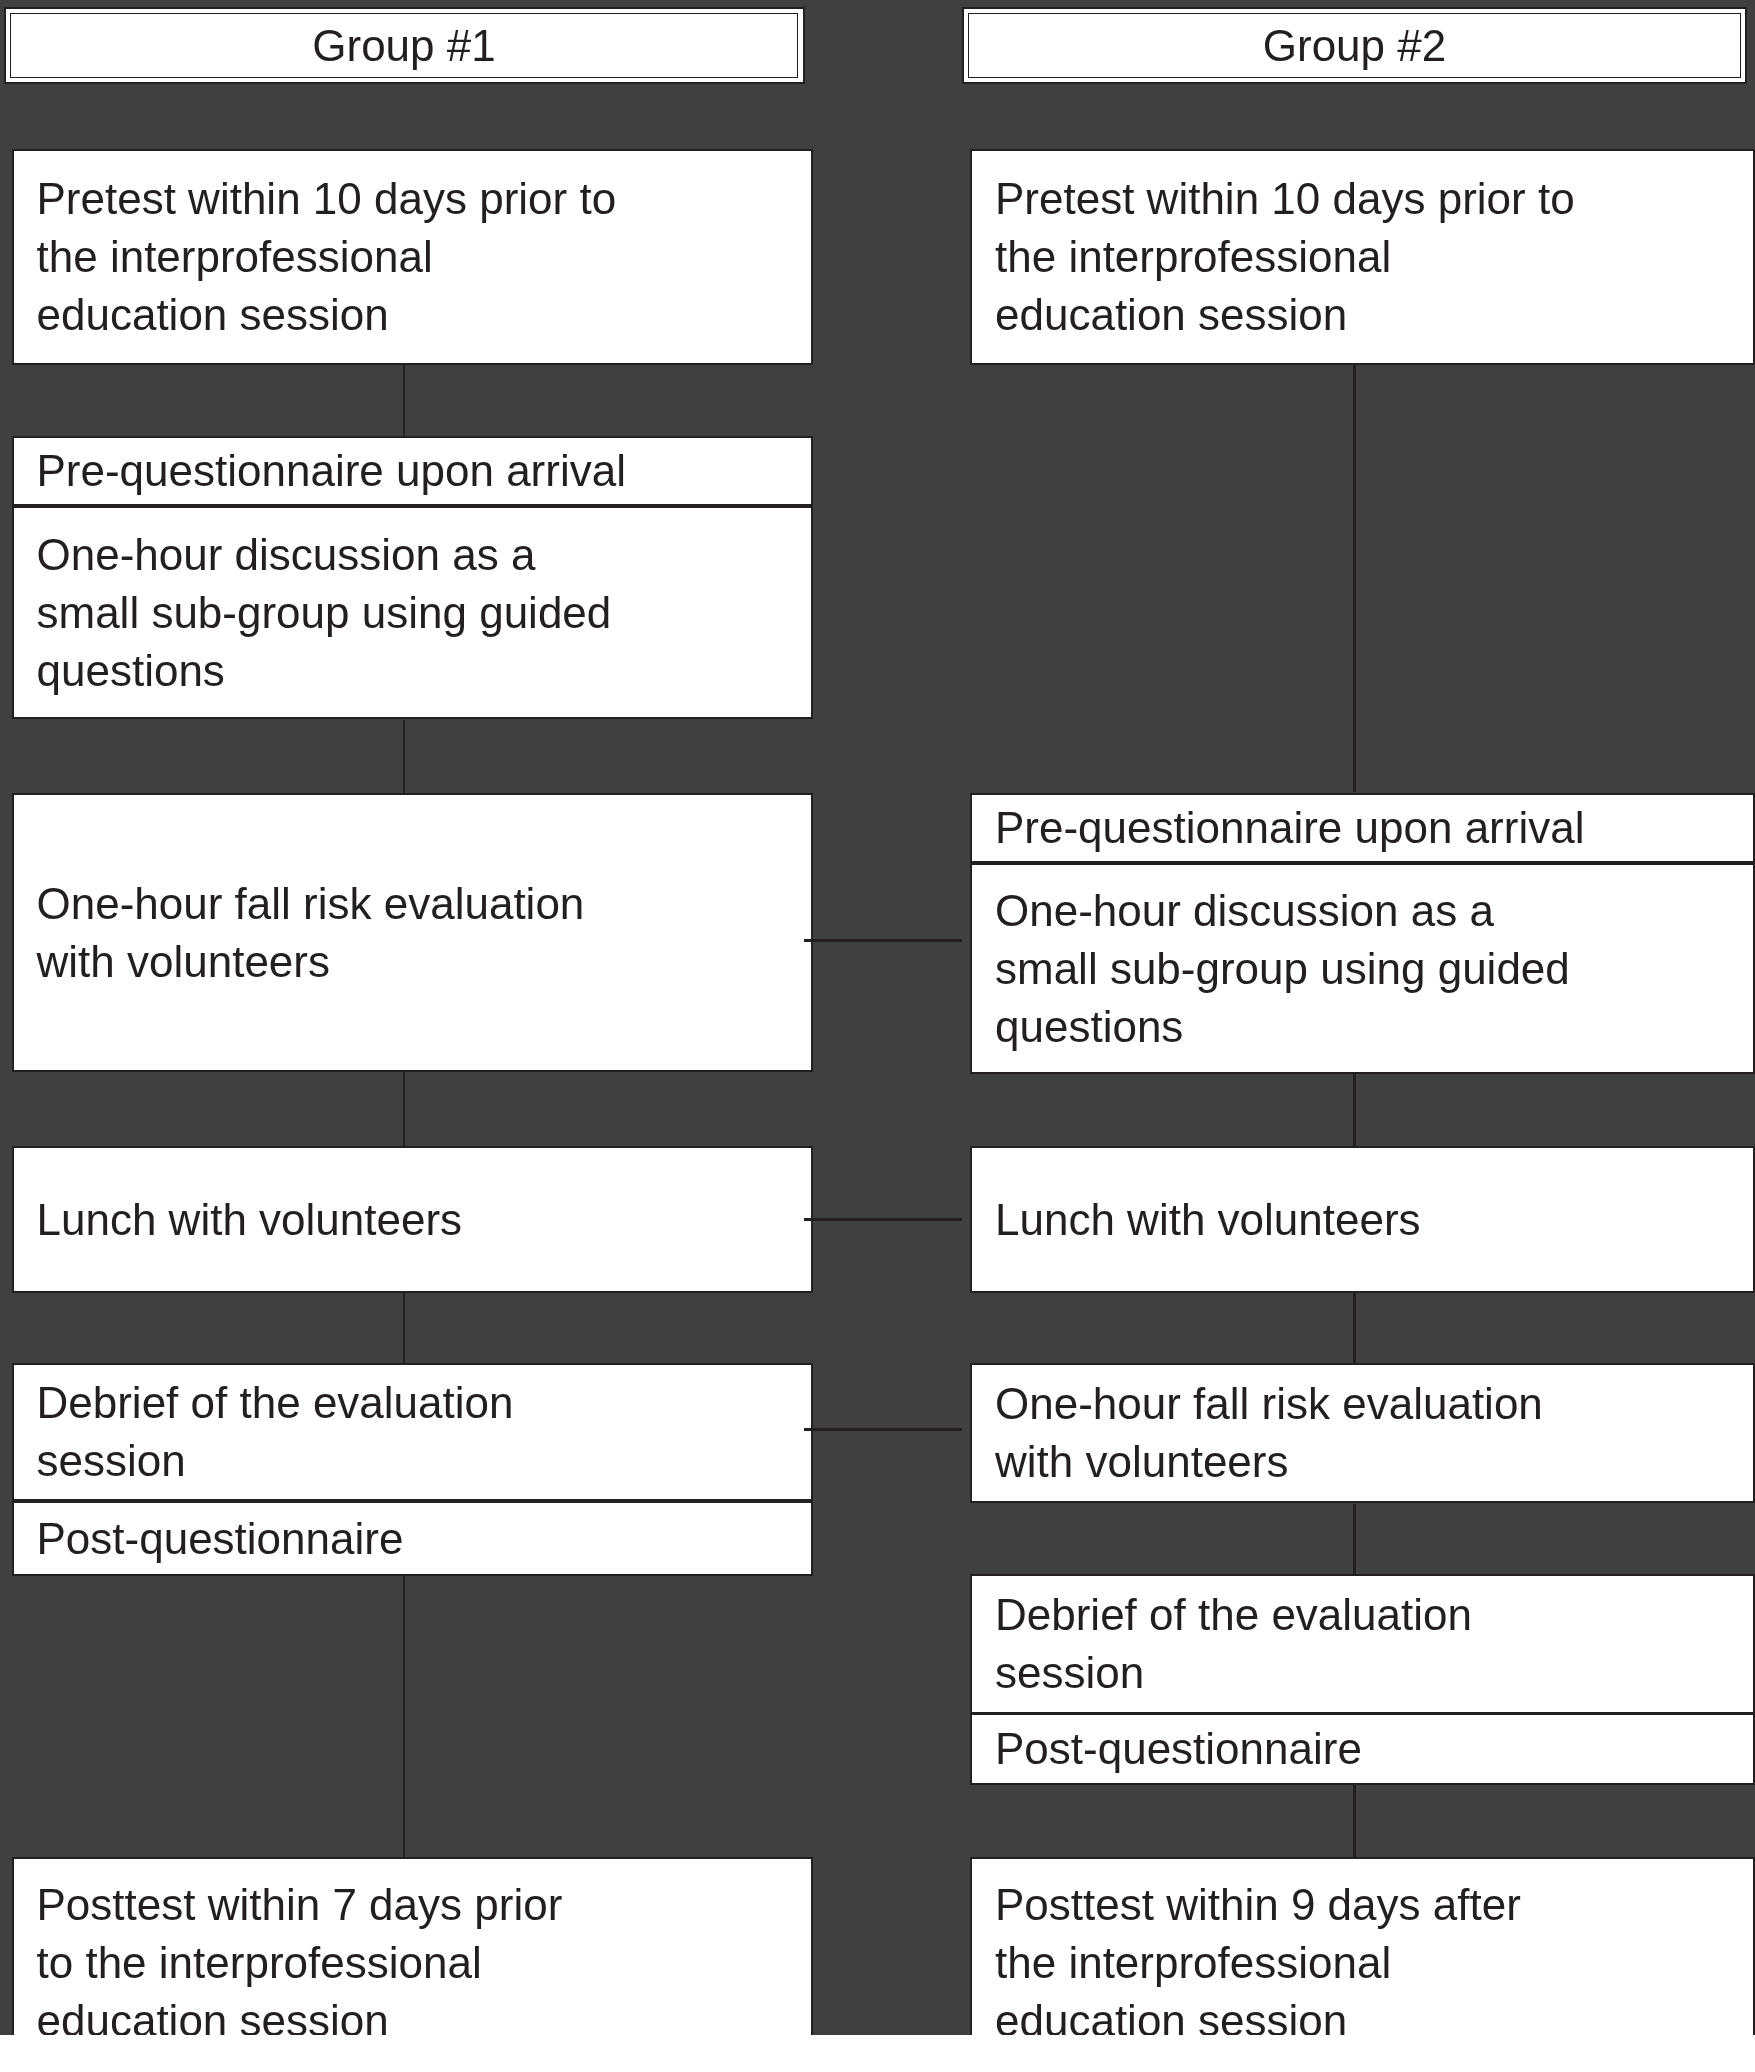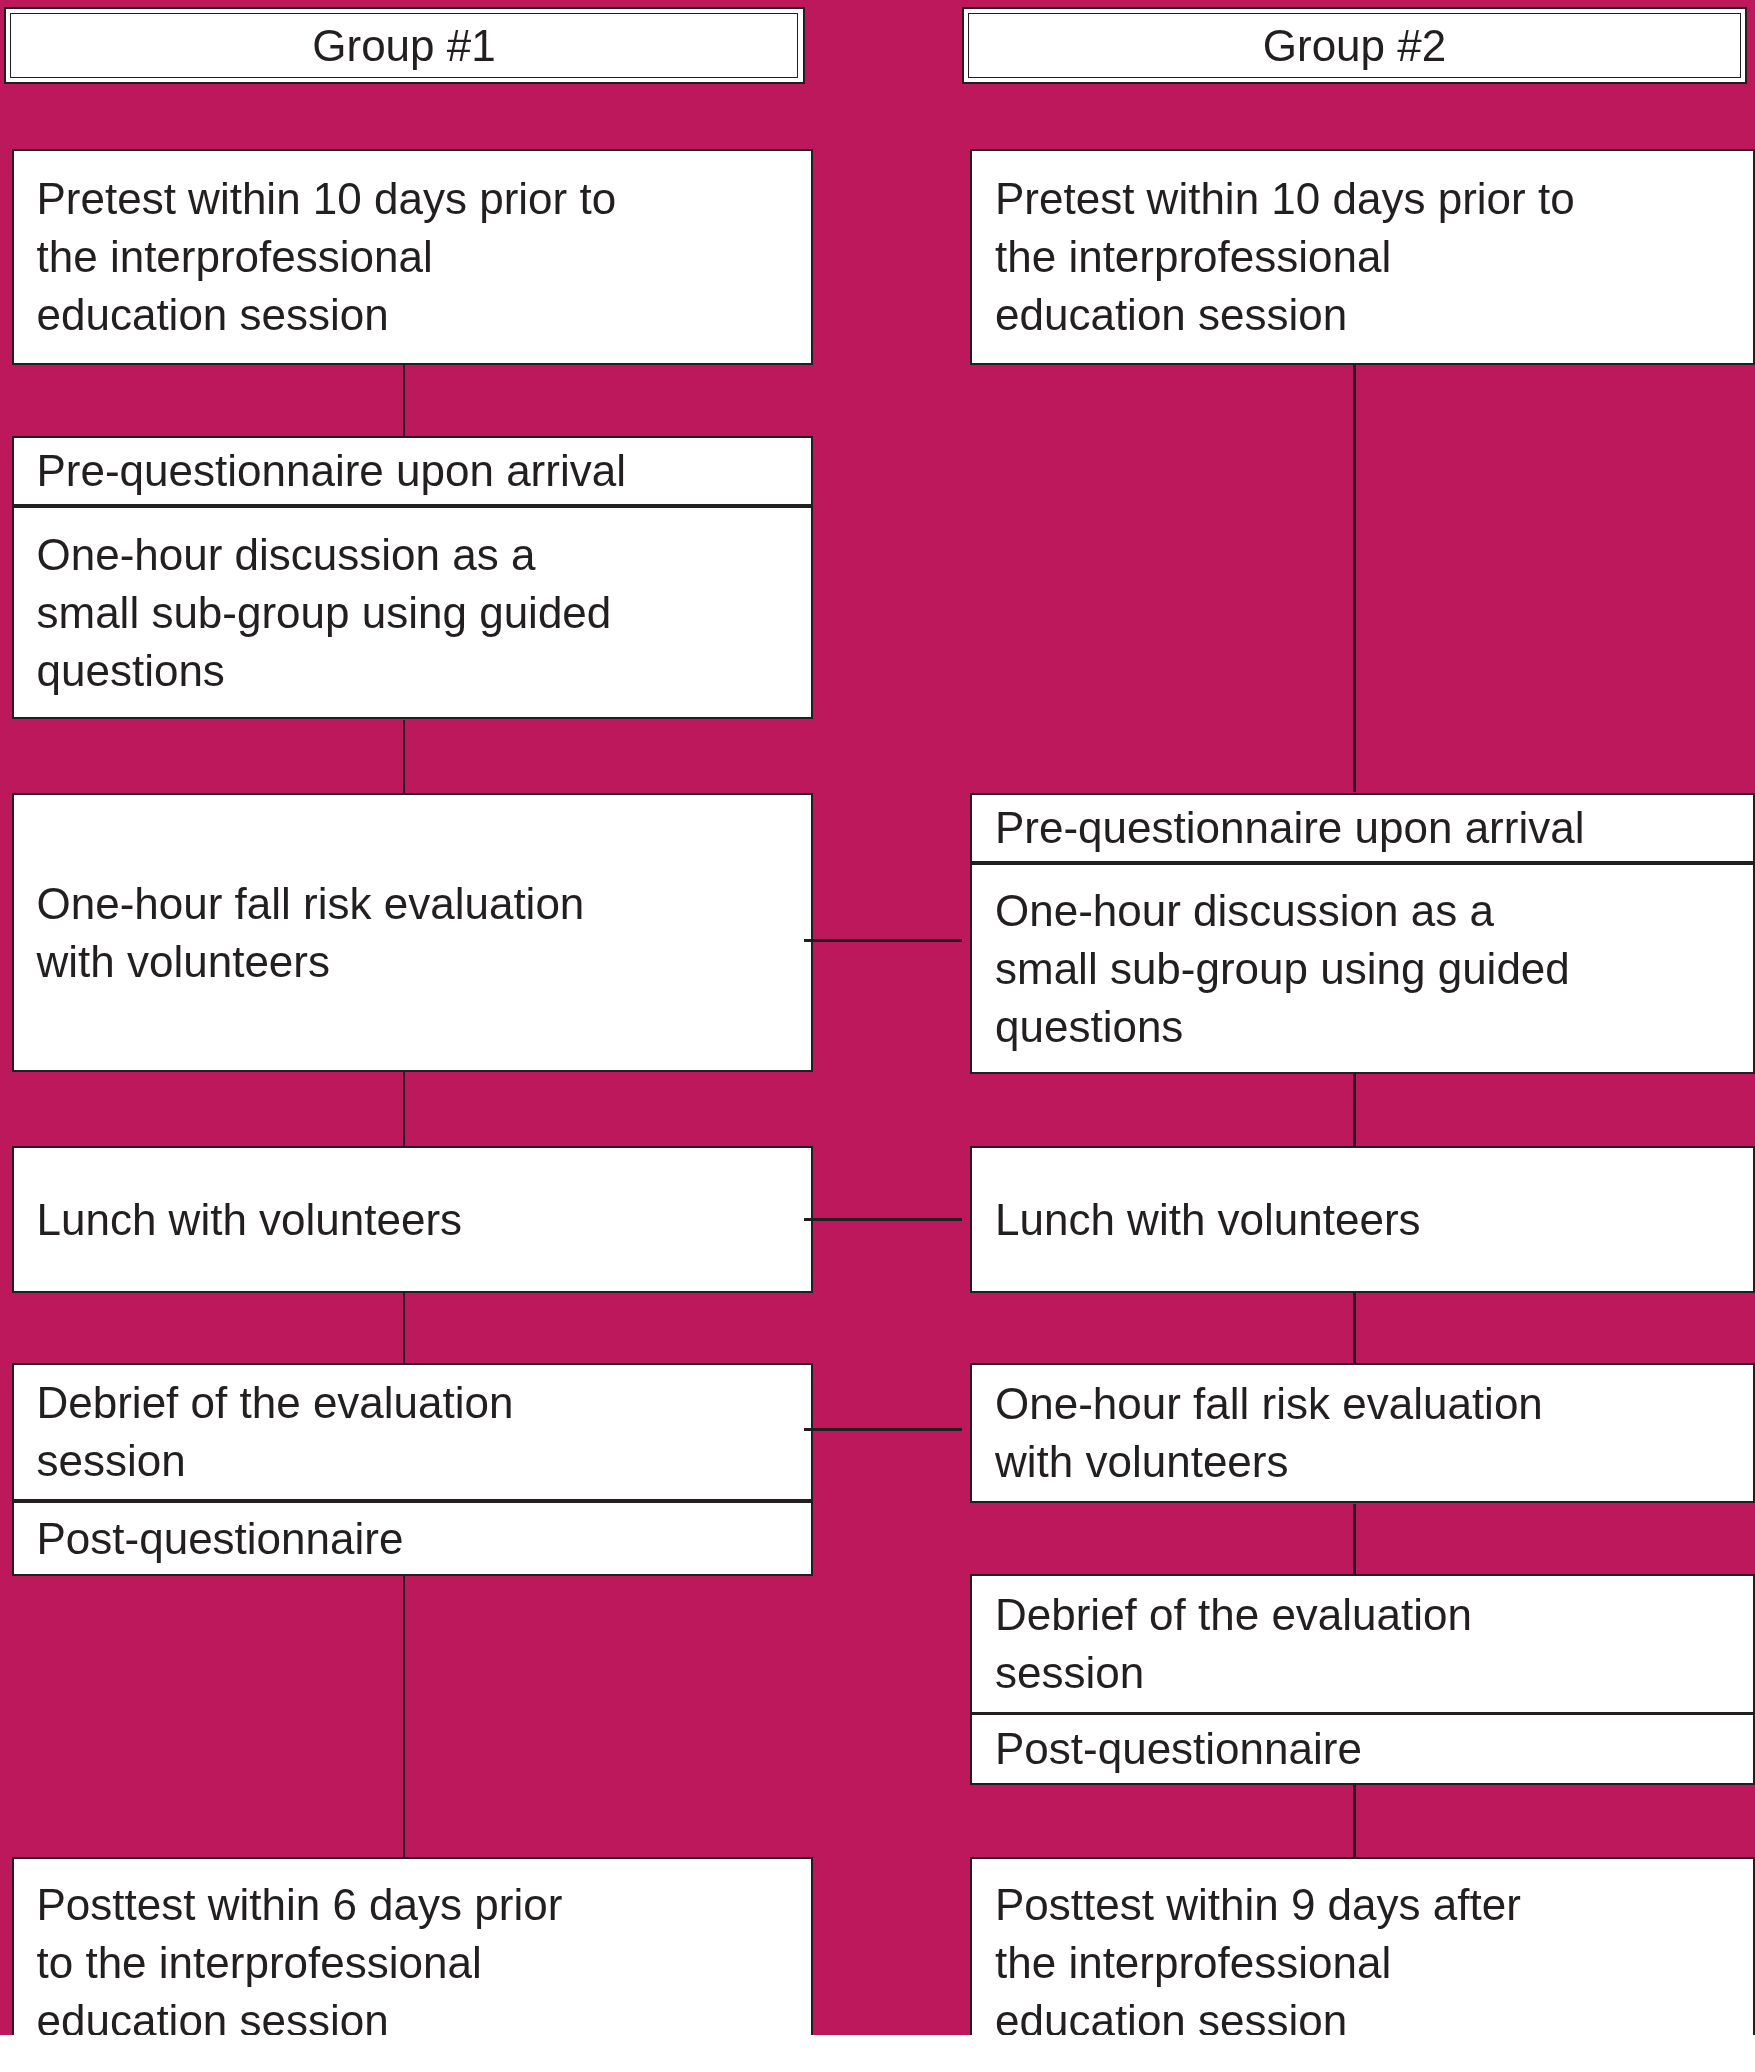--- a/index.html
+++ b/index.html
@@ -4,21 +4,21 @@
 <style>
   html, body {
     margin: 0;
     padding: 0;
     background: #ffffff;
   }
   .stage {
     position: relative;
     width: 1756px;
     height: 2035px;
-    background: #be185d;
+    background: #404040;
     font-family: "Liberation Sans", sans-serif;
     color: #231f20;
     overflow: hidden;
   }
   .col {
     position: absolute;
     top: 0;
     height: 100%;
   }
   .col.left  { left: 3.5px;    width: 801px; }
@@ -122,21 +122,21 @@
       <div class="txt">Debrief of the evaluation
 session</div>
     </div>
     <div class="box" style="top:1501px; height:75px;">
       <div class="txt">Post-questionnaire</div>
     </div>
 
     <div class="vline" style="top:1576px; height:282px;"></div>
 
     <div class="box" style="top:1857px; height:211px;">
-      <div class="txt">Posttest within 6 days prior
+      <div class="txt">Posttest within 7 days prior
 to the interprofessional
 education session</div>
     </div>
 
   </div>
 
   <div class="col right">
 
     <div class="hdr" style="top:7px; height:77px;">
       <div class="hdr-inner">

